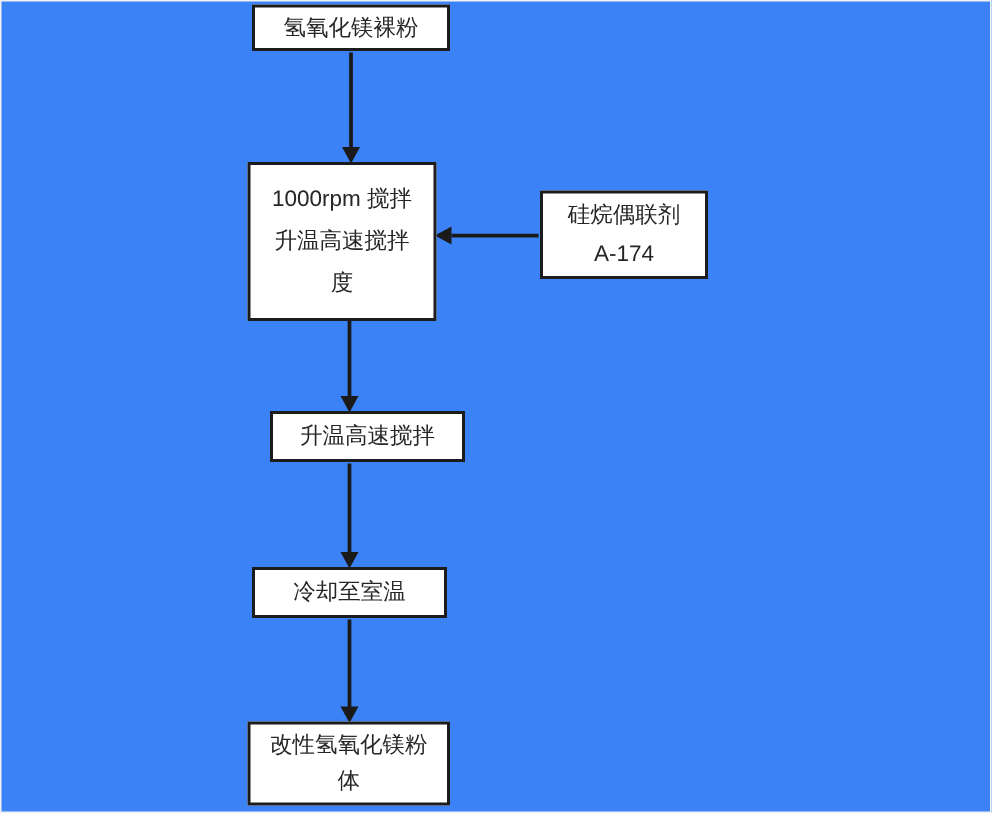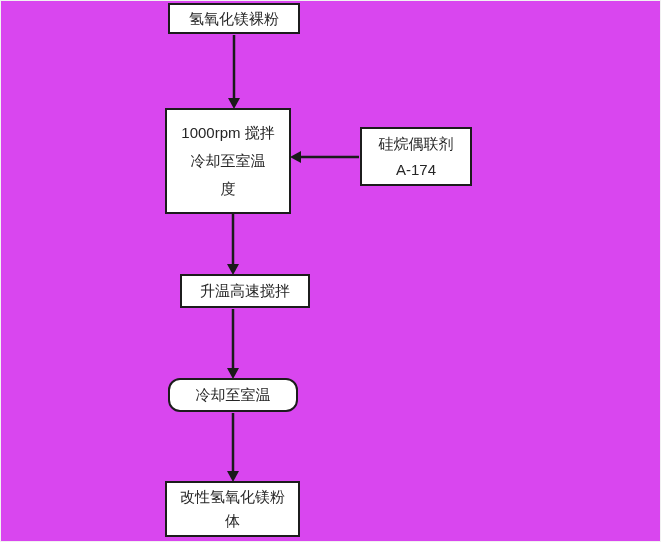--- a/index.html
+++ b/index.html
@@ -5,21 +5,21 @@
   html, body {
     margin: 0;
     padding: 0;
     background: #ffffff;
     font-family: "Liberation Sans", "DejaVu Sans", sans-serif;
   }
   .canvas {
     position: relative;
     width: 661px;
     height: 542px;
-    background: #d946ef;
+    background: #3b82f6;
     box-shadow: inset 0 0 0 1px #f1f1f1;
     overflow: hidden;
   }
   .connectors {
     position: absolute;
     left: 0;
     top: 0;
     width: 661px;
     height: 542px;
   }
@@ -36,21 +36,21 @@
     font-size: 15px;
   }
   .node .label {
     white-space: pre-line;
     display: block;
   }
   .node-raw     { left: 168px; top: 3px;   width: 132px; height: 31px;  line-height: 18px; }
   .node-preheat { left: 165px; top: 108px; width: 126px; height: 106px; line-height: 28px; }
   .node-agent   { left: 360px; top: 127px; width: 112px; height: 59px;  line-height: 26px; }
   .node-stir    { left: 180px; top: 274px; width: 130px; height: 34px;  line-height: 18px; }
-  .node-cool    { left: 168px; top: 378px; width: 130px; height: 34px;  line-height: 18px; border-radius: 12px; }
+  .node-cool    { left: 168px; top: 378px; width: 130px; height: 34px;  line-height: 18px; }
   .node-product { left: 165px; top: 481px; width: 135px; height: 56px;  line-height: 24px; }
 </style>
 </head>
 <body>
 
 <div class="canvas">
 
   <svg class="connectors" viewBox="0 0 661 542" xmlns="http://www.w3.org/2000/svg">
     <g>
       <line x1="234" y1="35" x2="234" y2="99" stroke="#1a1a1a" stroke-width="2.5"></line>
@@ -73,21 +73,21 @@
       <polygon points="227,471 239,471 233,482" fill="#1a1a1a"></polygon>
     </g>
   </svg>
 
   <div class="node node-raw">
     <span class="label">氢氧化镁裸粉</span>
   </div>
 
   <div class="node node-preheat">
     <span class="label">1000rpm 搅拌
-冷却至室温
+升温高速搅拌
 度</span>
   </div>
 
   <div class="node node-agent">
     <span class="label">硅烷偶联剂
 A-174</span>
   </div>
 
   <div class="node node-stir">
     <span class="label">升温高速搅拌</span>

